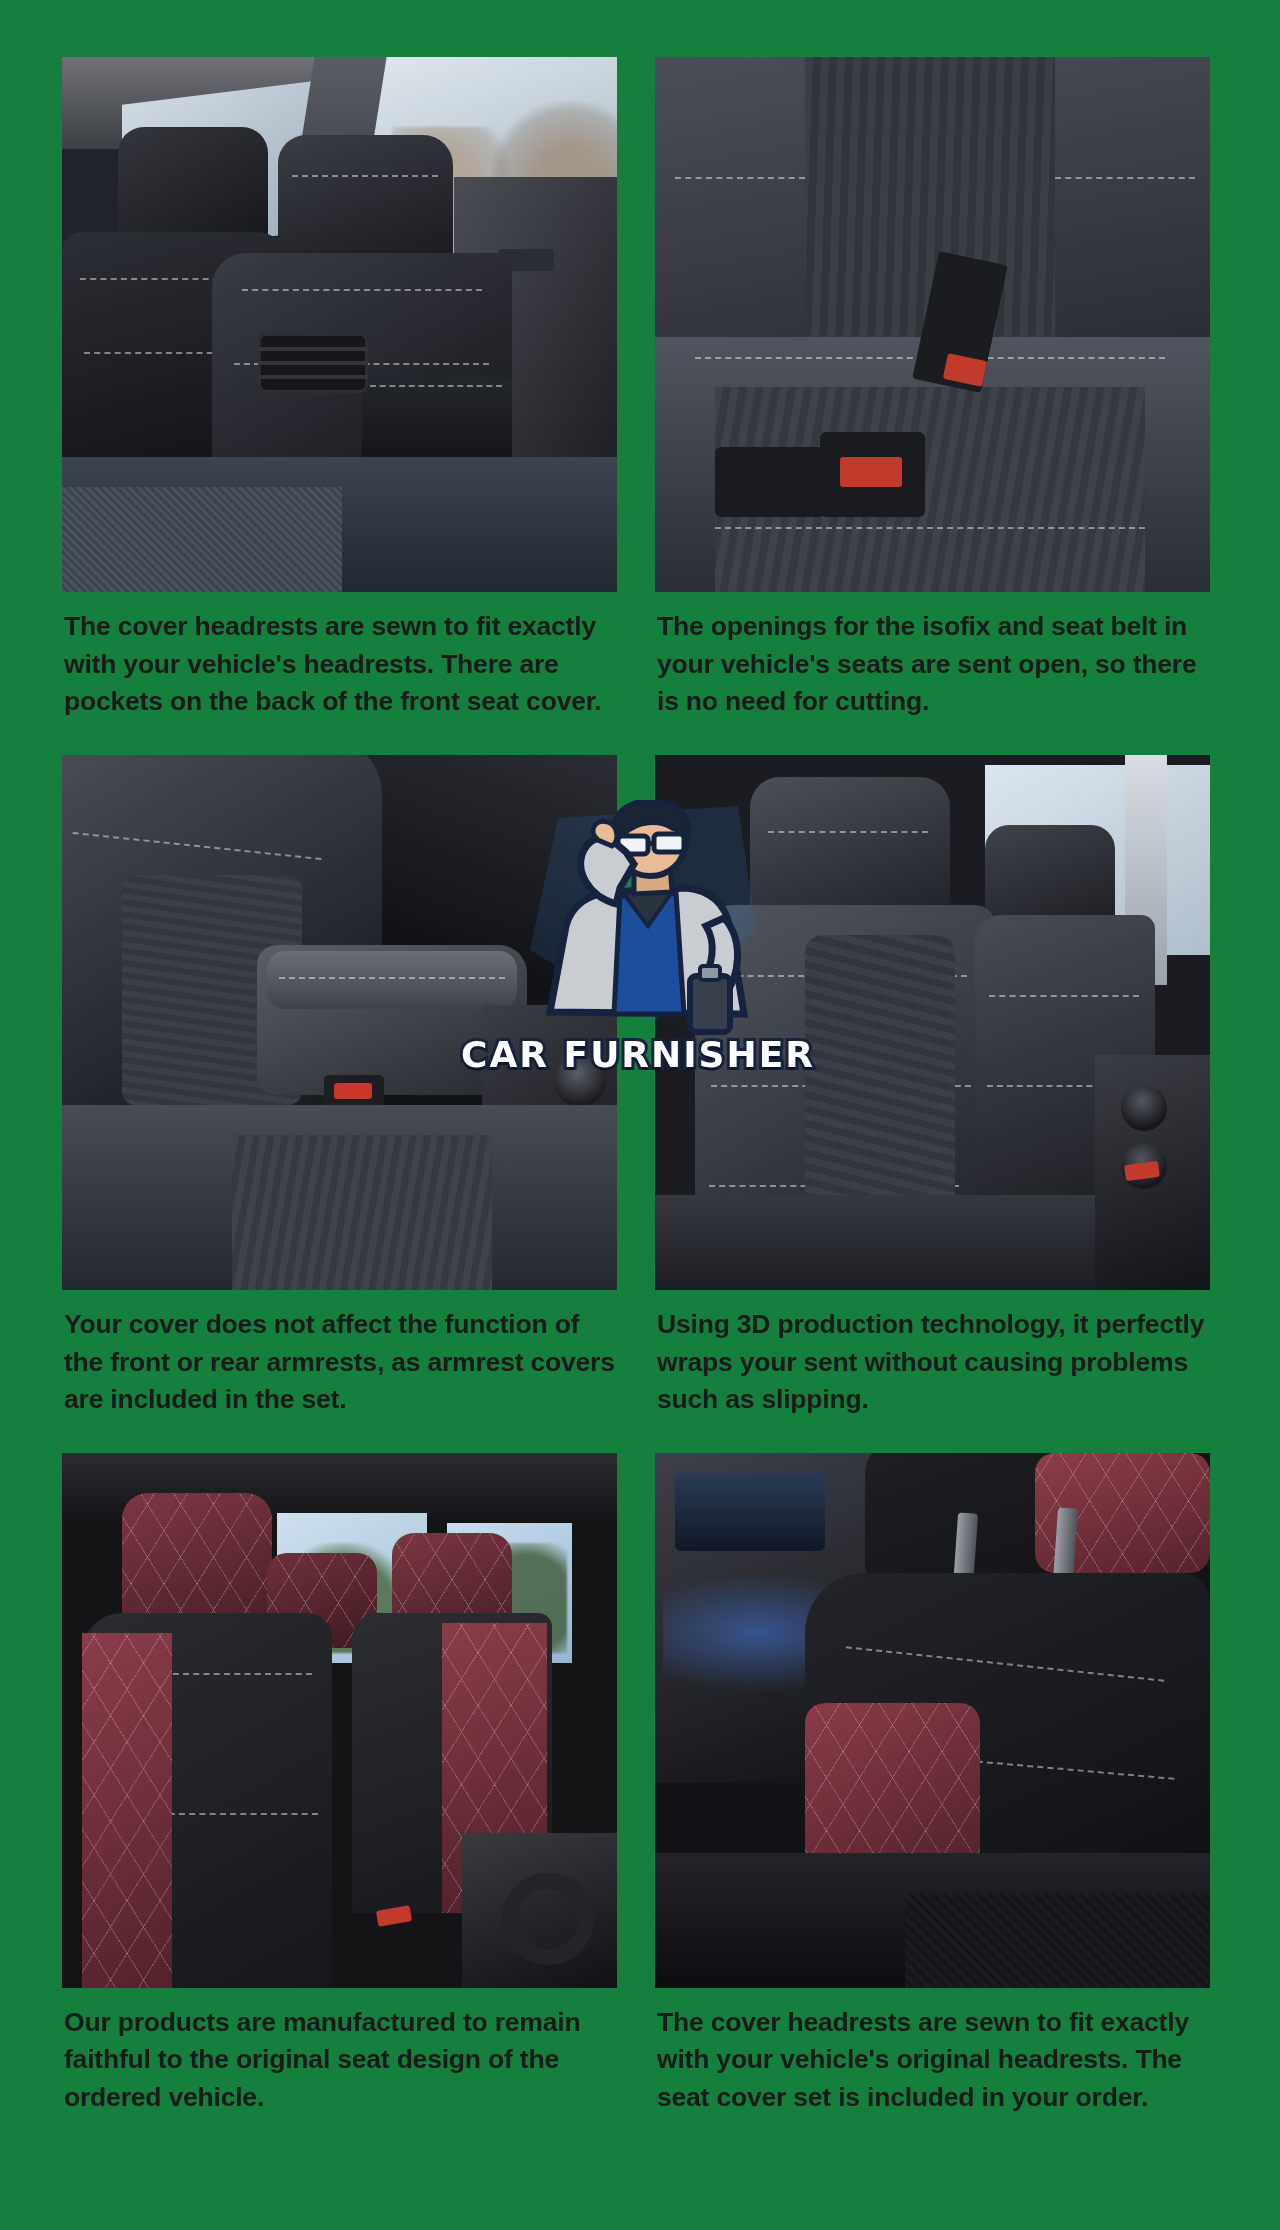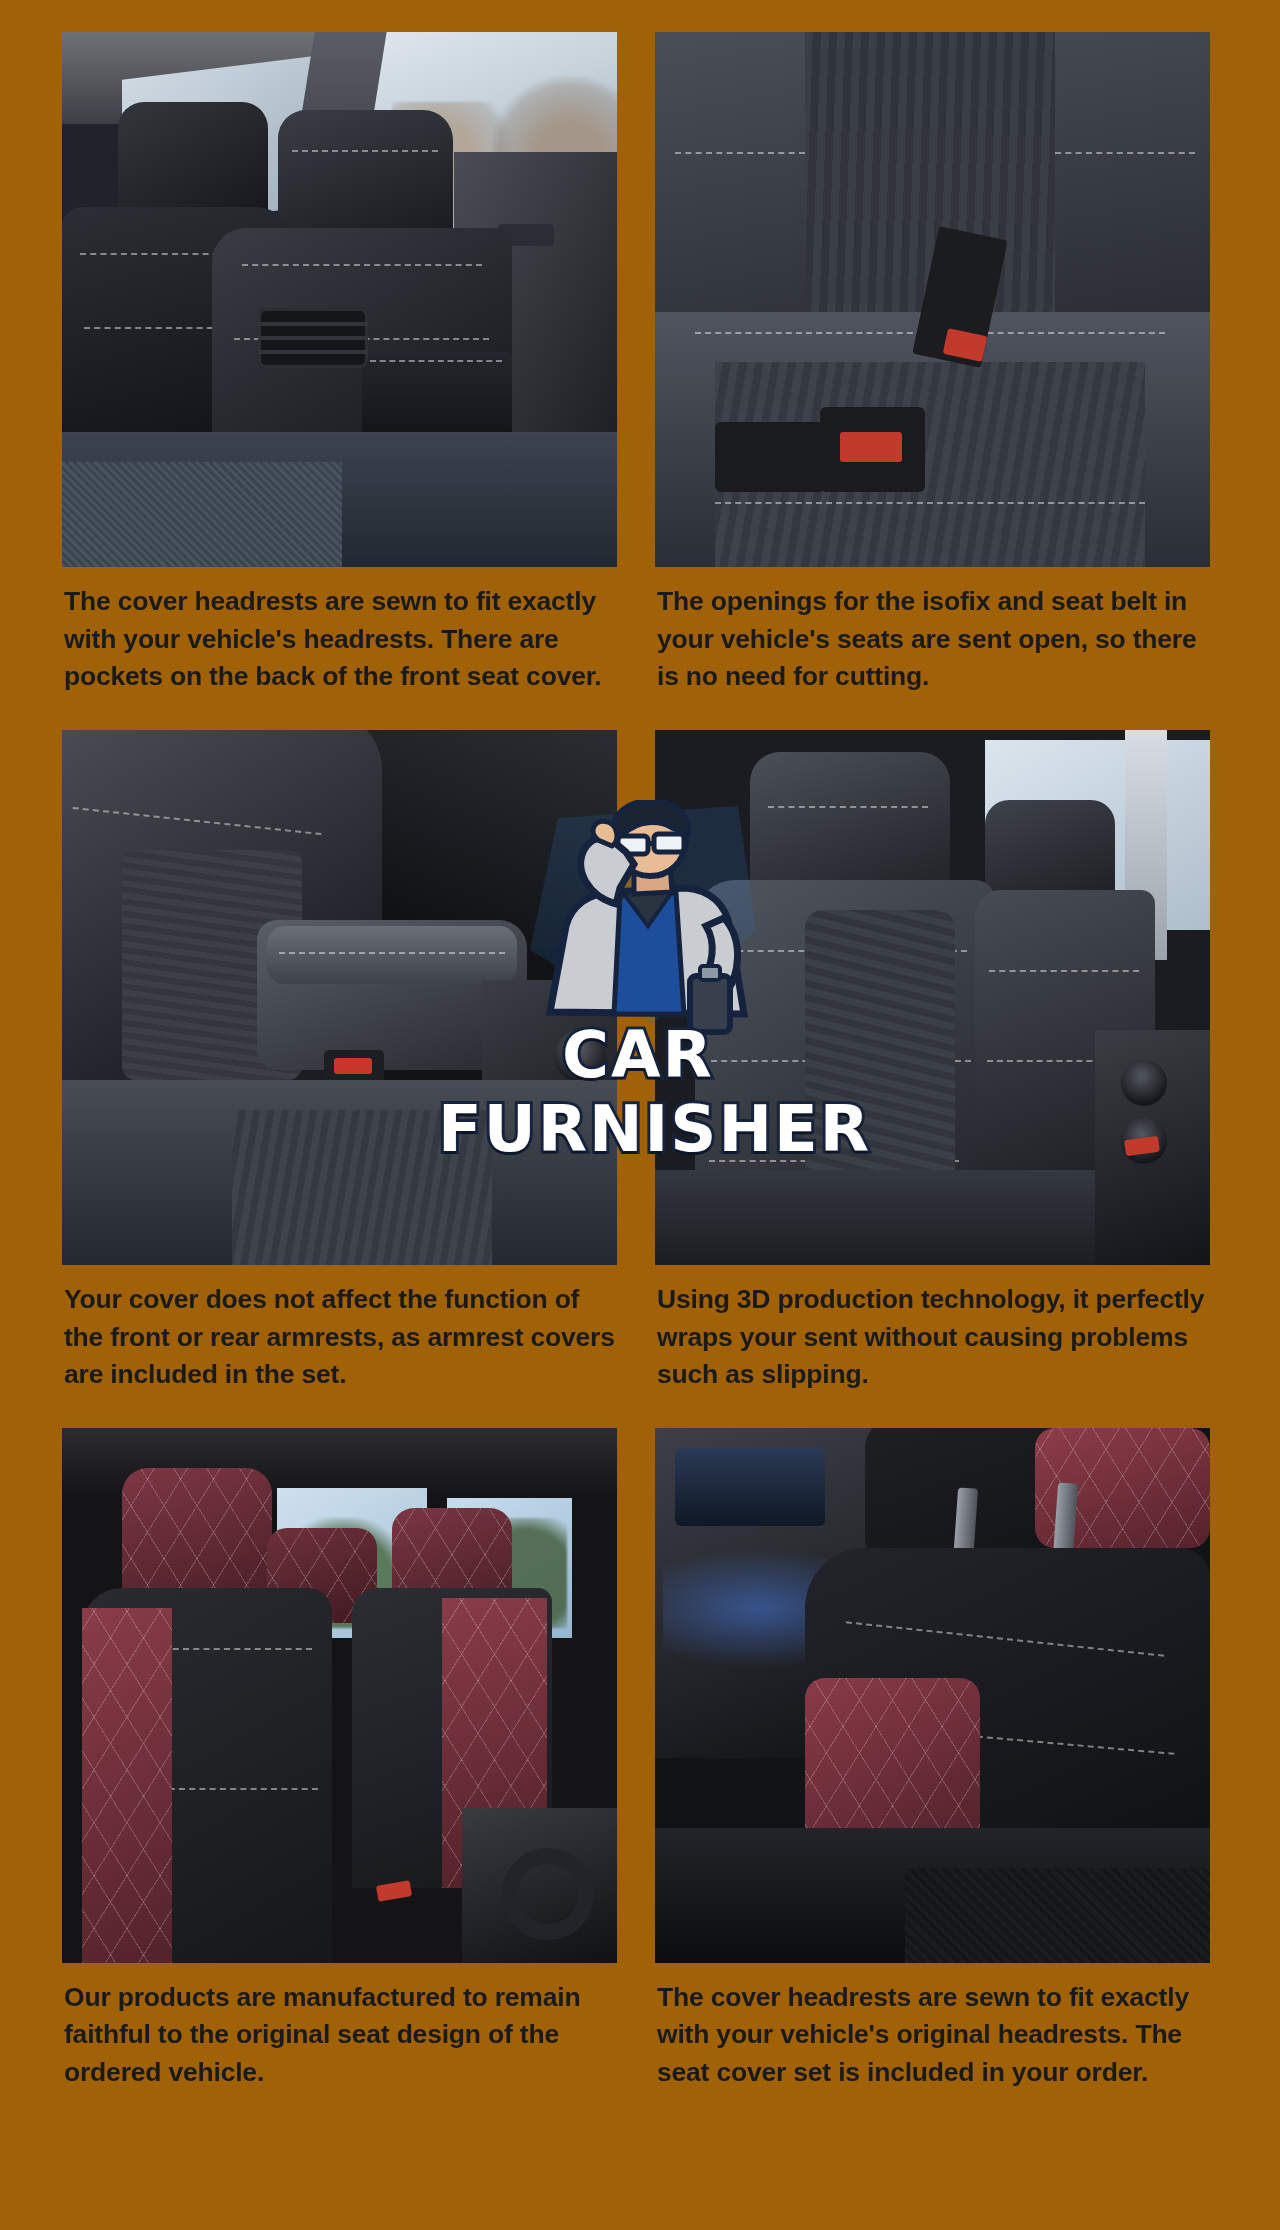--- a/index.html
+++ b/index.html
@@ -10,22 +10,22 @@
     width: 1280px;
   }
   body {
     font-family: "Liberation Sans", sans-serif;
     -webkit-font-smoothing: antialiased;
   }
   .page {
     position: relative;
     width: 1280px;
     min-height: 2230px;
-    background: #a16207;
-    padding: 32px 62px 60px 62px;
+    background: #15803d;
+    padding: 57px 62px 60px 62px;
   }
   .grid {
     display: grid;
     grid-template-columns: 555px 555px;
     column-gap: 38px;
     row-gap: 0px;
   }
   .cell {
     position: relative;
   }
@@ -387,26 +387,26 @@
   .watermark {
     position: absolute;
     left: 438px;
     top: 800px;
     width: 400px;
     height: 320px;
     pointer-events: none;
   }
   .wm-text {
     position: absolute;
-    left: 0; top: 218px;
+    left: 0; top: 234px;
     width: 400px;
     text-align: center;
     font-family: "DejaVu Sans", sans-serif;
     font-weight: bold;
-    font-size: 64px;
+    font-size: 36px;
     letter-spacing: 2px;
     color: #ffffff;
     -webkit-text-stroke: 6px #16233f;
     paint-order: stroke fill;
     text-shadow: 0 3px 0 rgba(0,0,0,.35);
   }
 </style>
 </head>
 <body>
 

